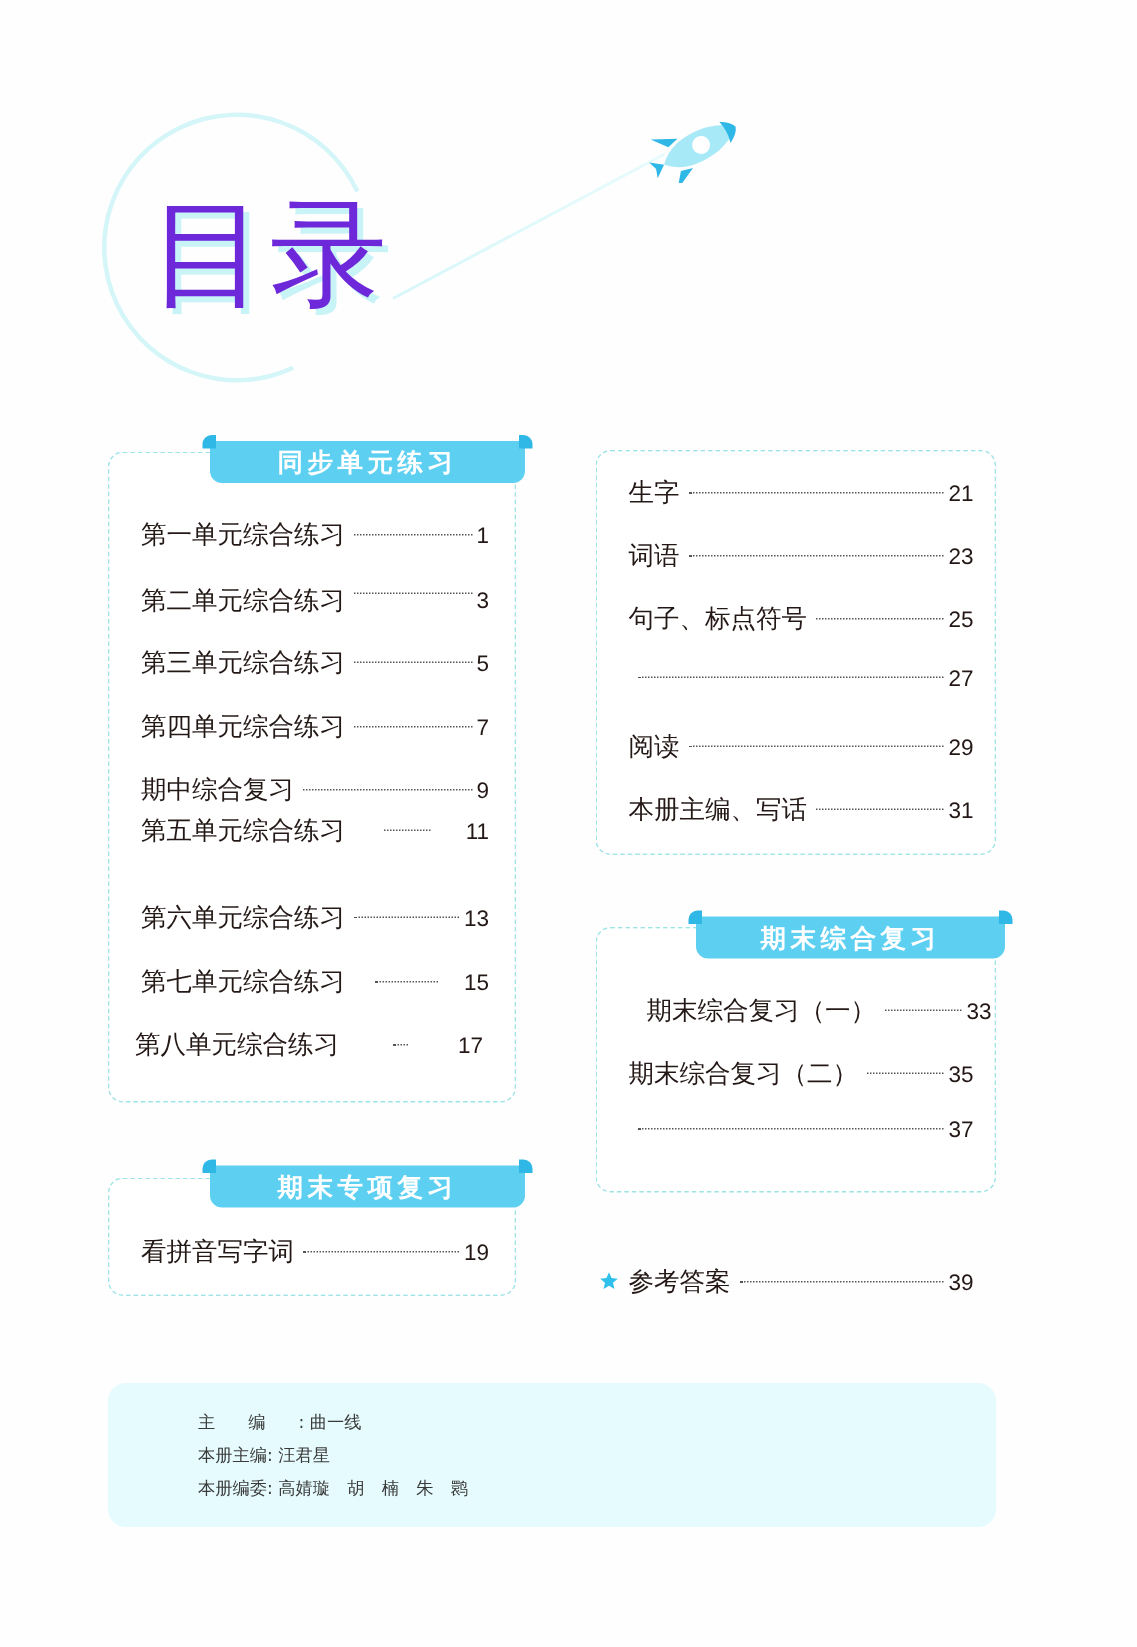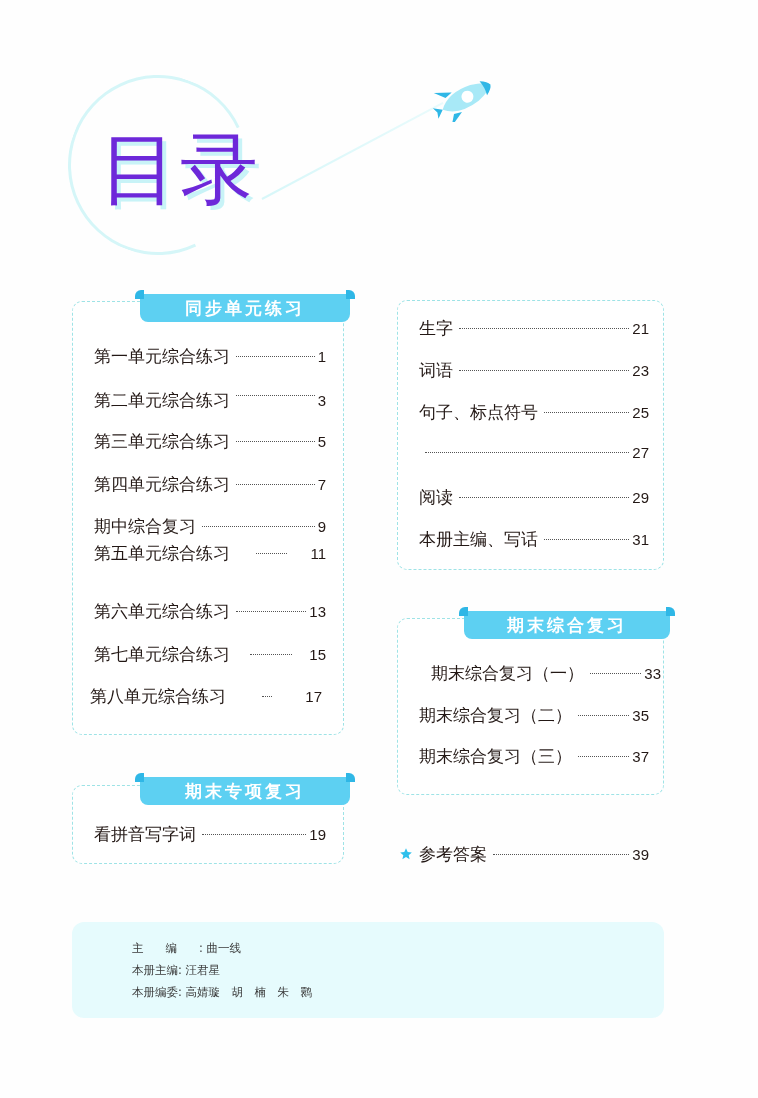--- a/index.html
+++ b/index.html
@@ -181,21 +181,20 @@
   <span class="label">期末综合复习（一）</span>
   <span class="dots"></span>
   <span class="page">33</span>
 </div>
 <div class="entry" style="left:419px; top:704px; width:230px;">
   <span class="label">期末综合复习（二）</span>
   <span class="dots"></span>
   <span class="page">35</span>
 </div>
 <div class="entry" style="left:419px; top:745px; width:230px;">
-  <span class="label">期末综合复习（三）</span>
   <span class="dots"></span>
   <span class="page">37</span>
 </div>
 
 <svg class="star" viewBox="0 0 24 24">
   <path d="M12 2 L14.9 8.6 L22 9.3 L16.6 14 L18.2 21 L12 17.3 L5.8 21 L7.4 14 L2 9.3 L9.1 8.6 Z" fill="#2fc0ec"></path>
 </svg>
 <div class="entry" style="left:419px; top:843px; width:230px;">
   <span class="label">参考答案</span>
   <span class="dots"></span>

